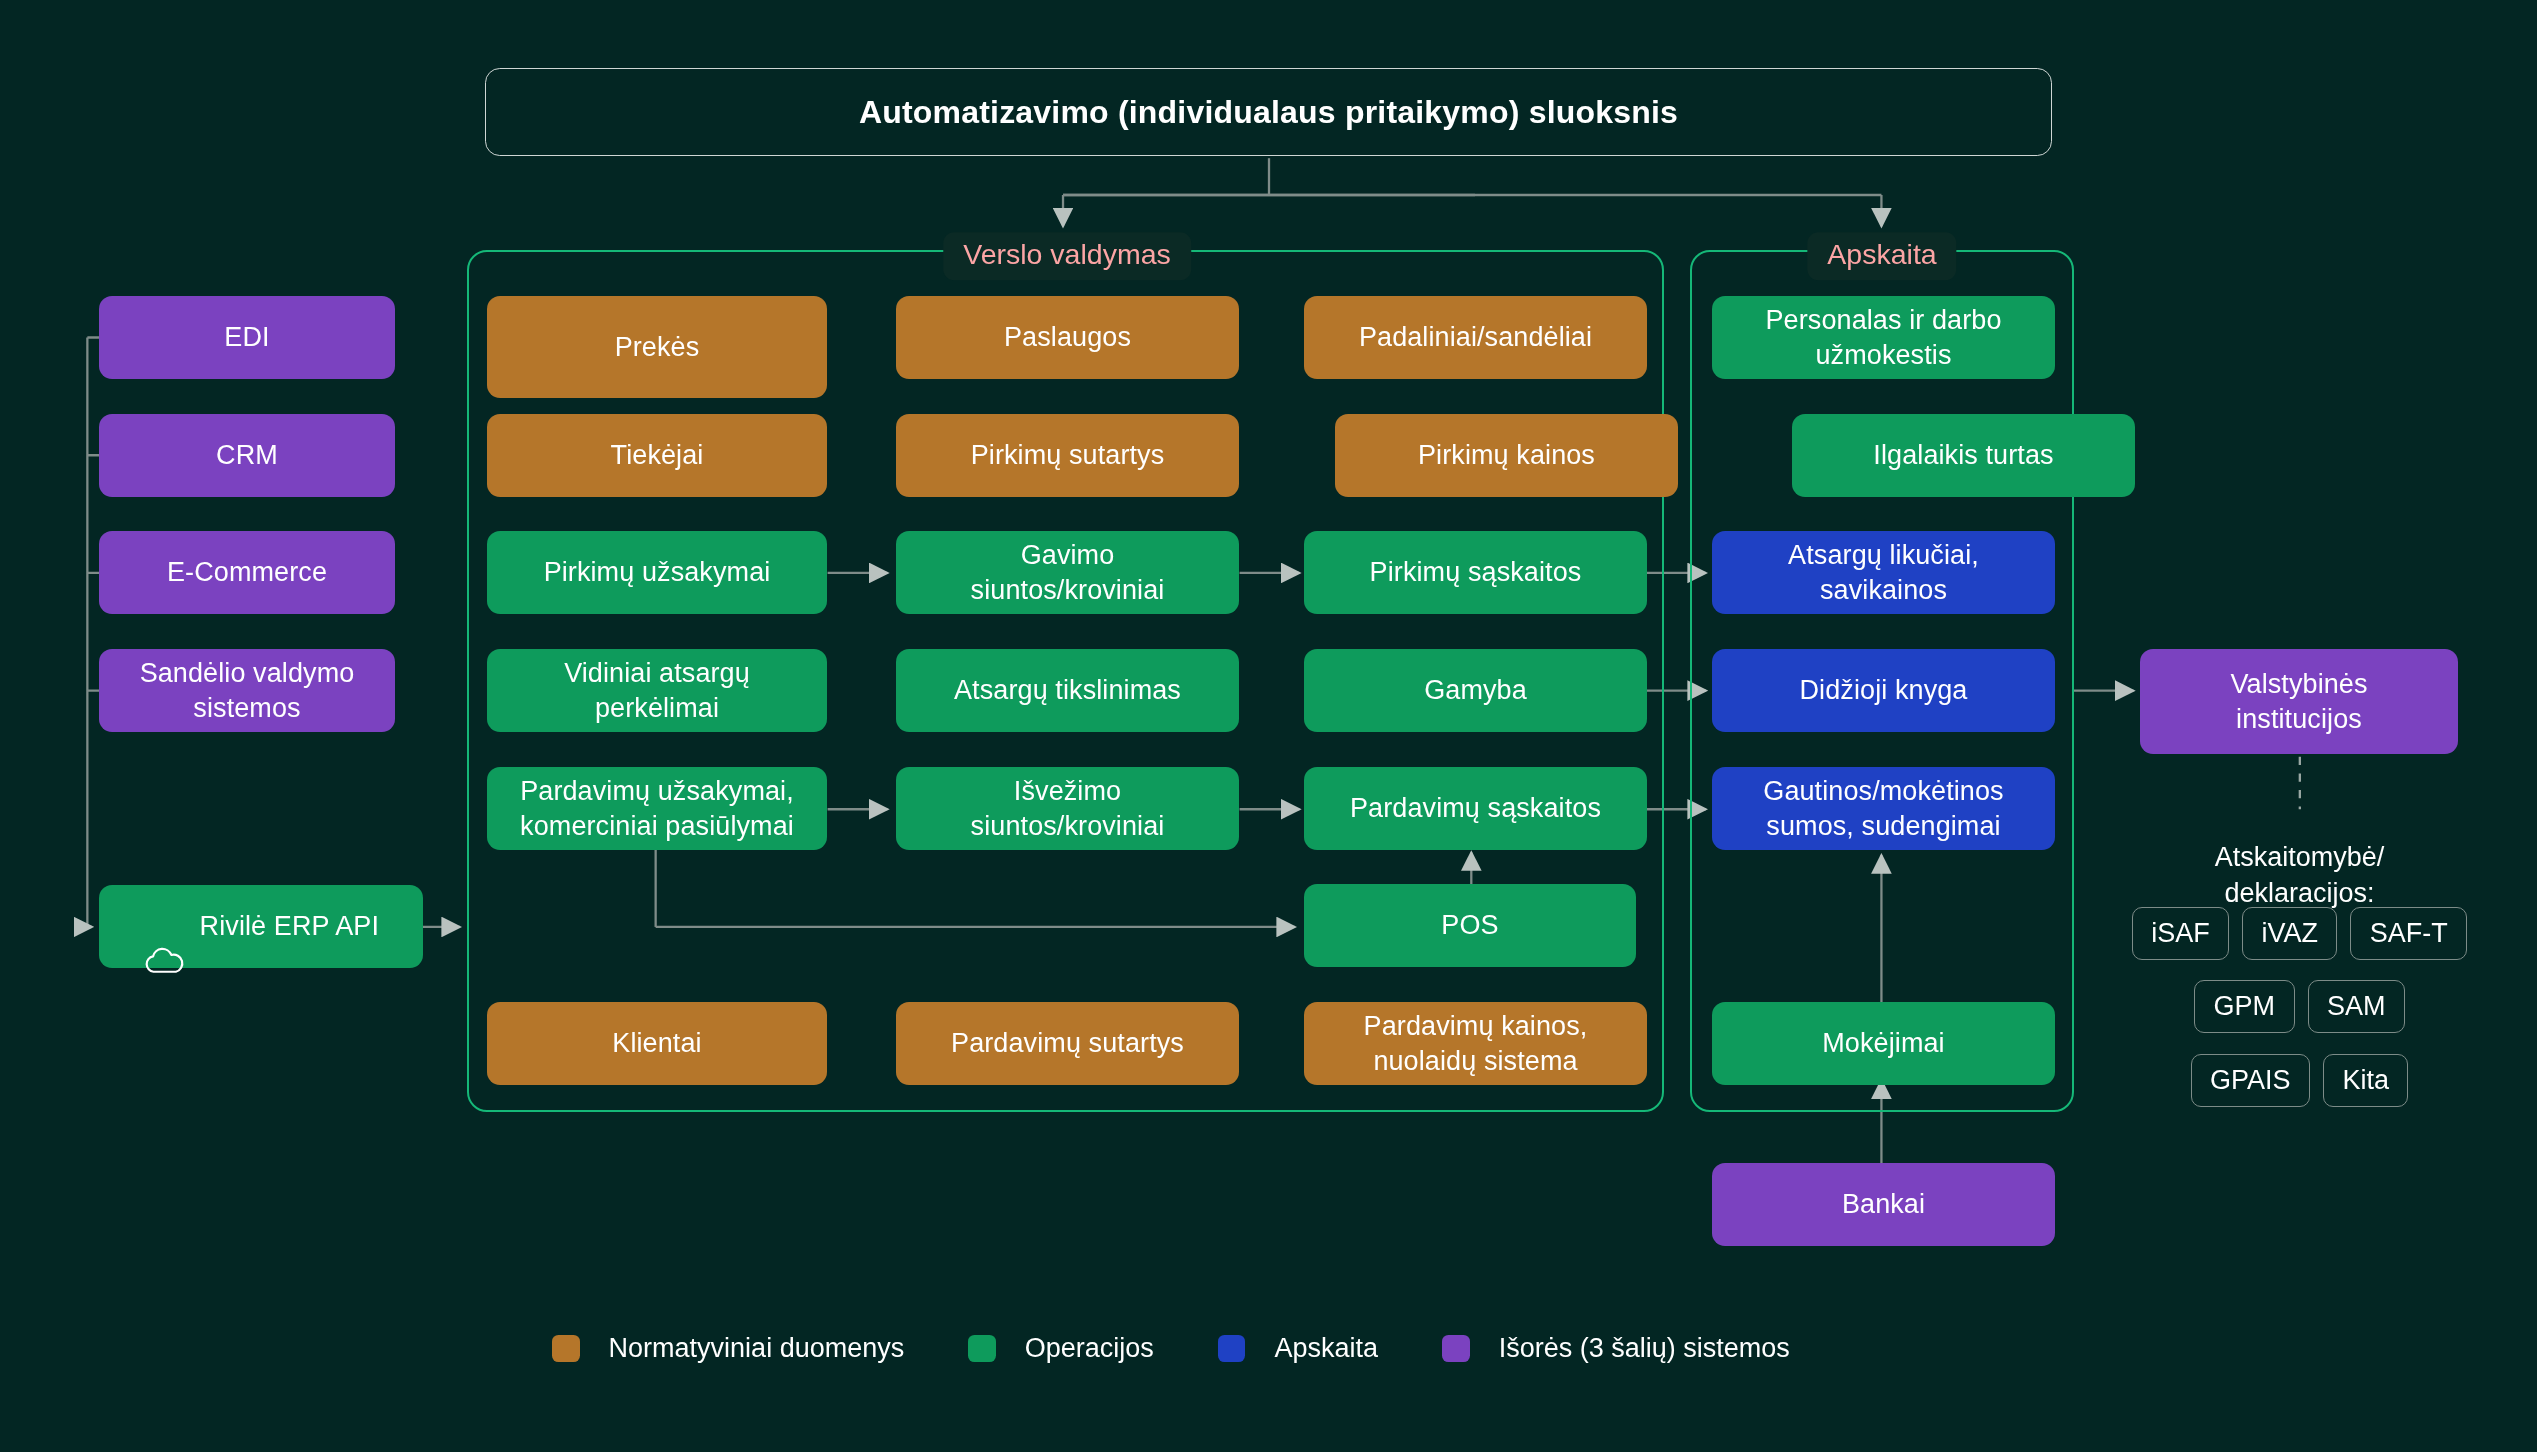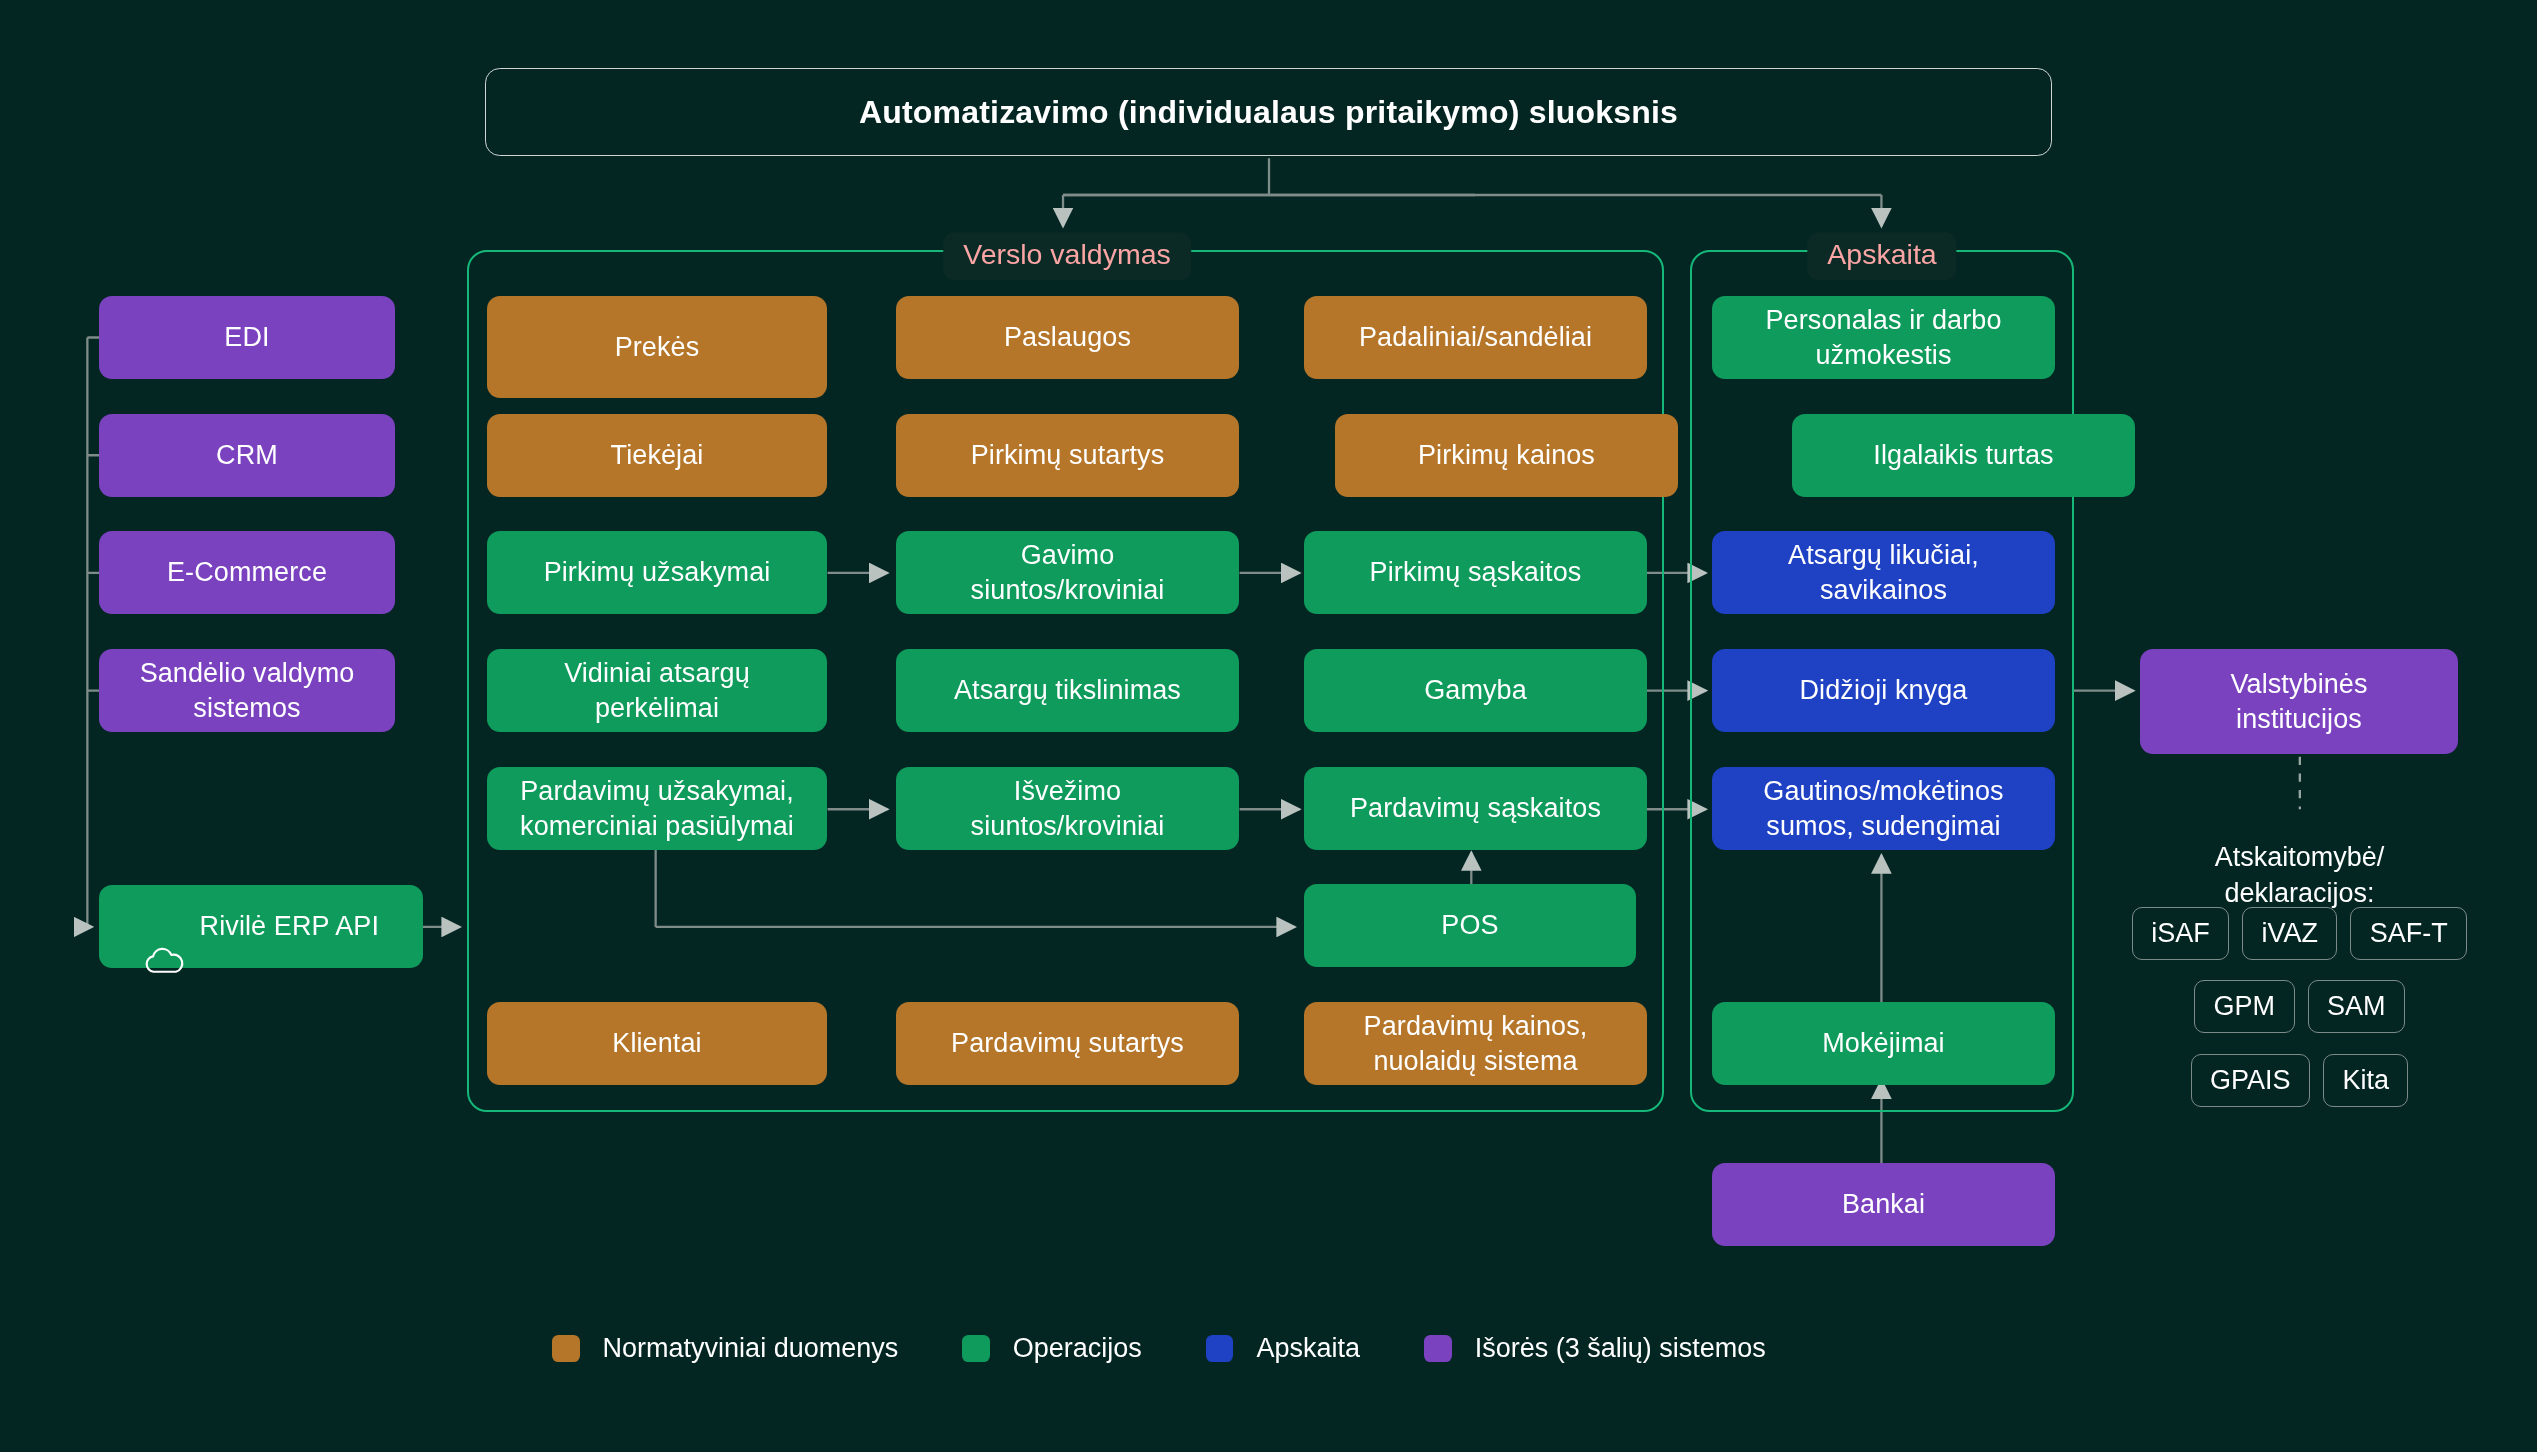--- a/index.html
+++ b/index.html
@@ -106,21 +106,21 @@
   }
 
   
   #legend {
     position: absolute;
     left: 552px; top: 1333px;
     display: flex;
     align-items: center;
     gap: 64px;
   }
-  .legend-item { display: flex; align-items: center; gap: 23px; }
+  .legend-item { display: flex; align-items: center; gap: 29px; }
   .legend-swatch { width: 27.6px; height: 27.6px; border-radius: 6.4px; flex: 0 0 auto; }
   .legend-label { color: #ffffff; font-size: 27px; white-space: nowrap; }
 </style>
 </head>
 <body>
 
 <div id="stage">
 
   <svg class="wires" viewBox="0 0 2760 1580">
     <defs>

